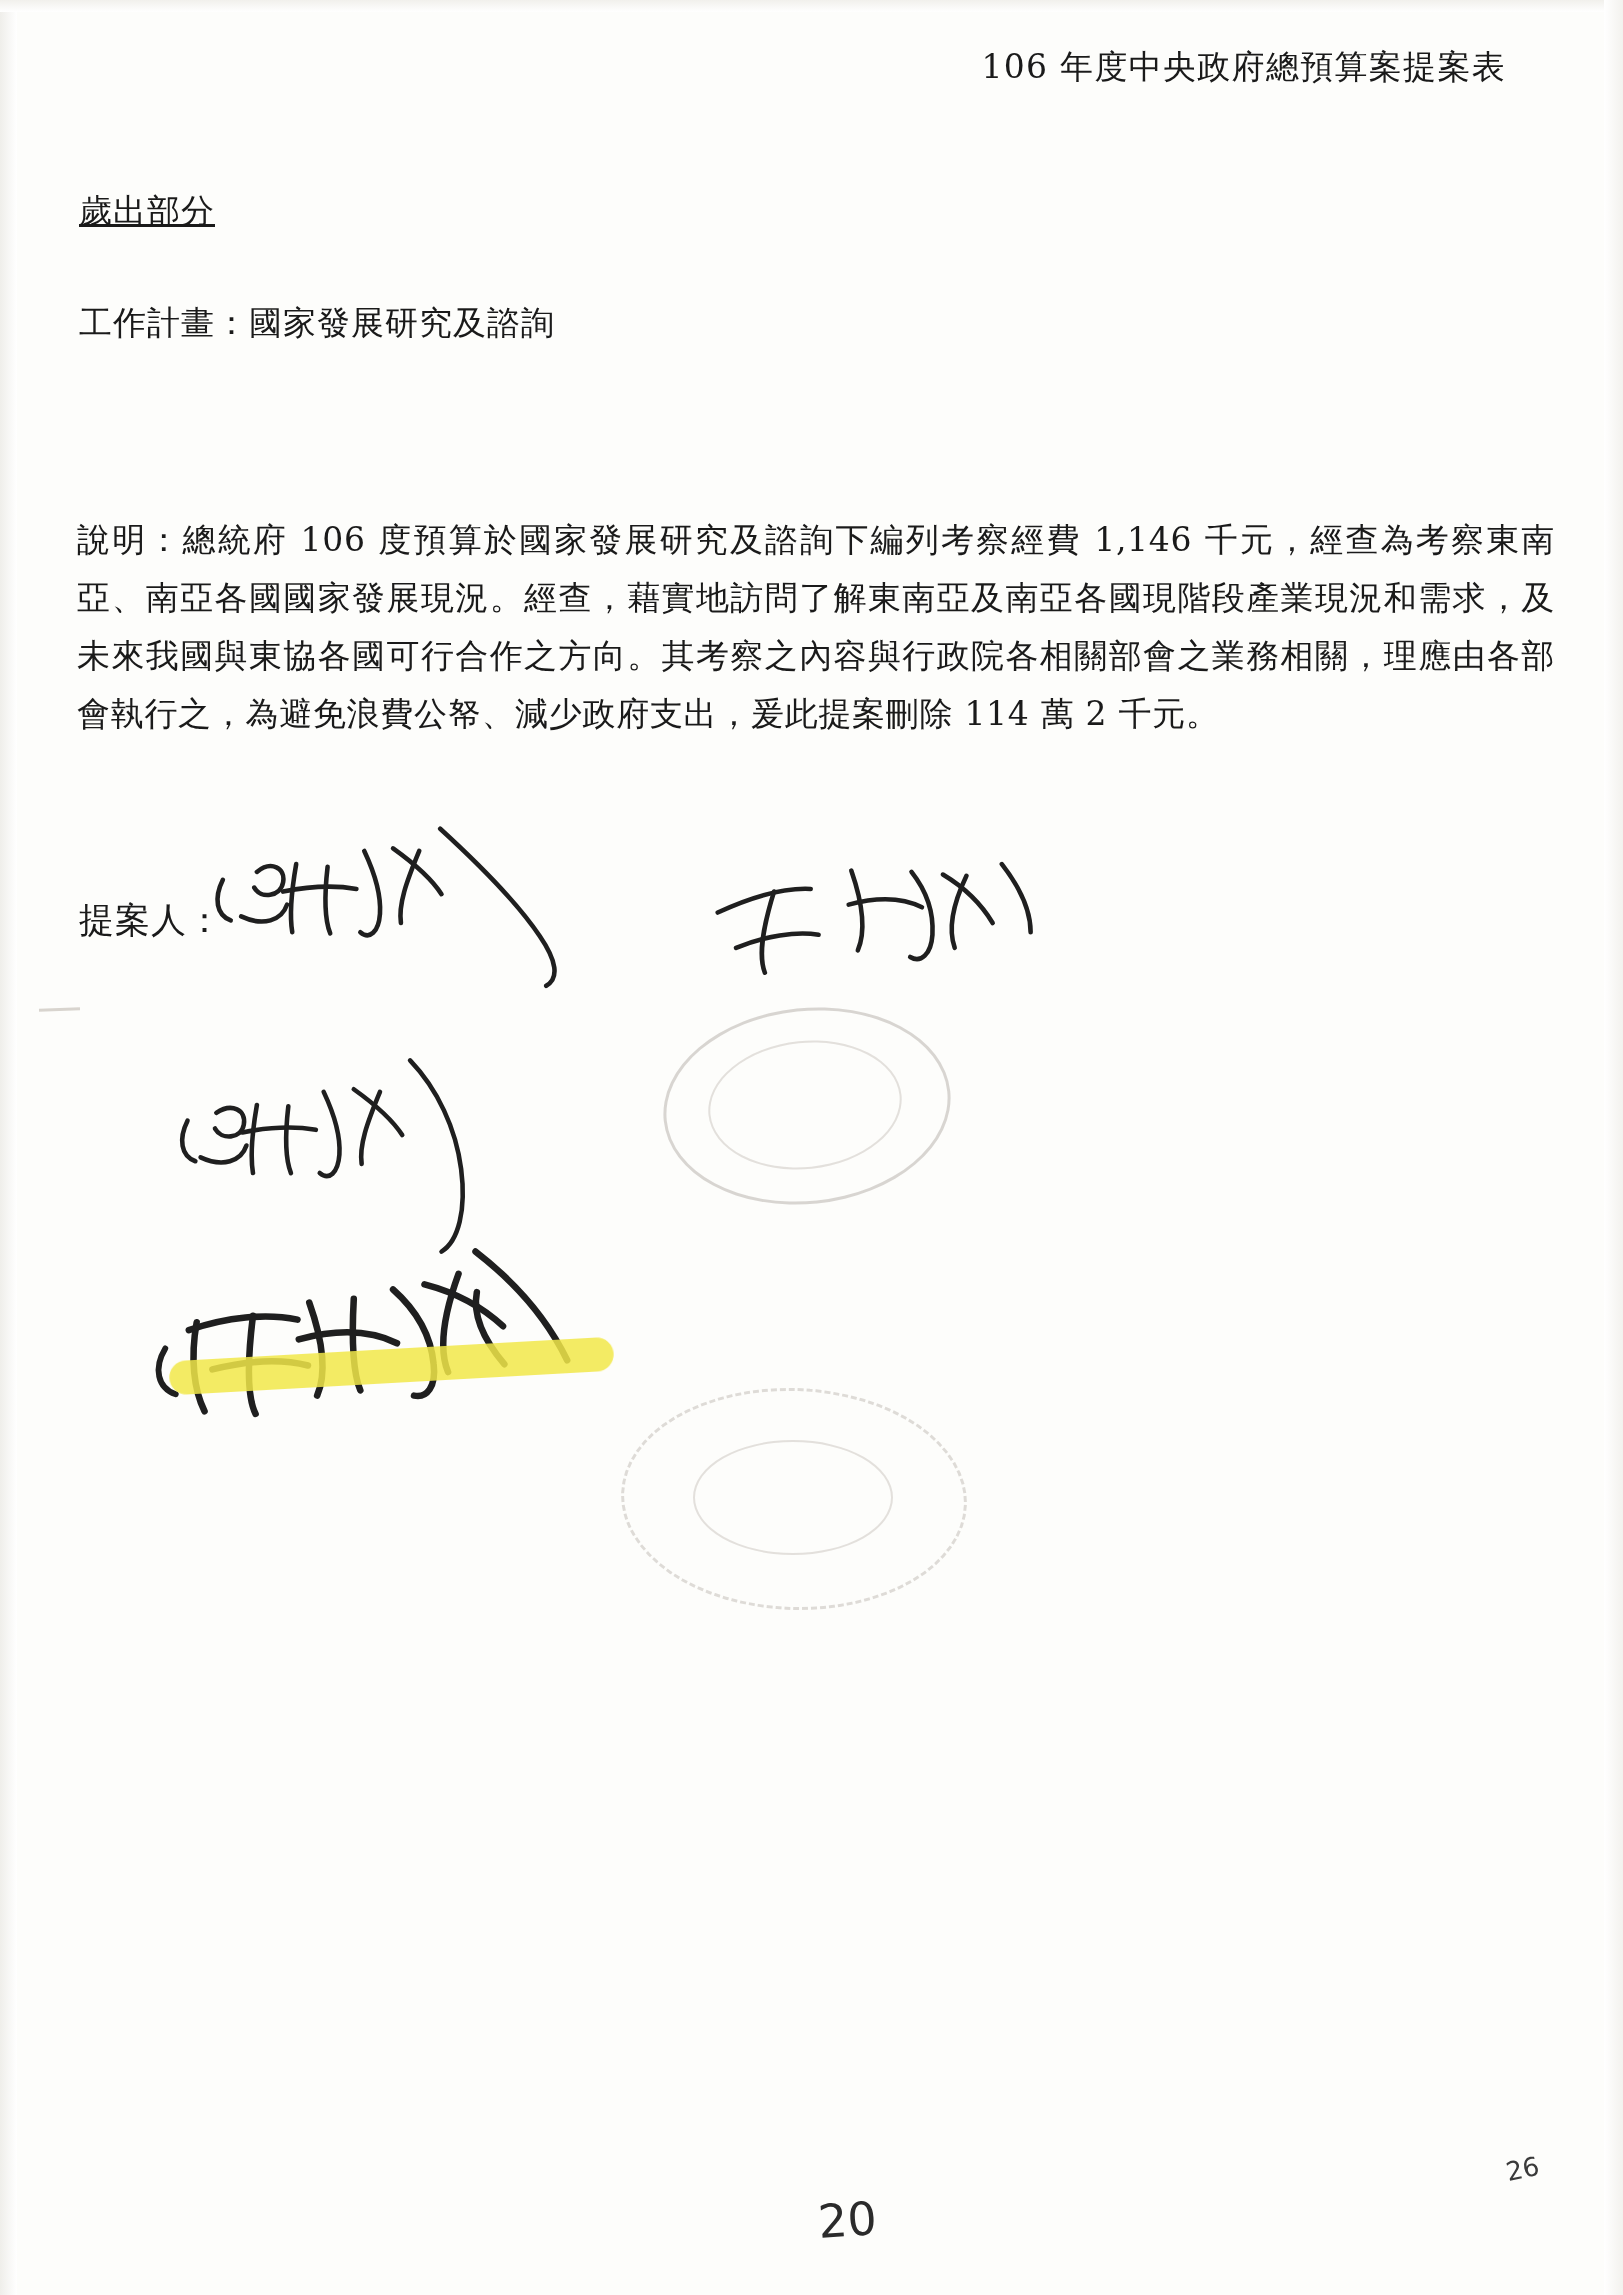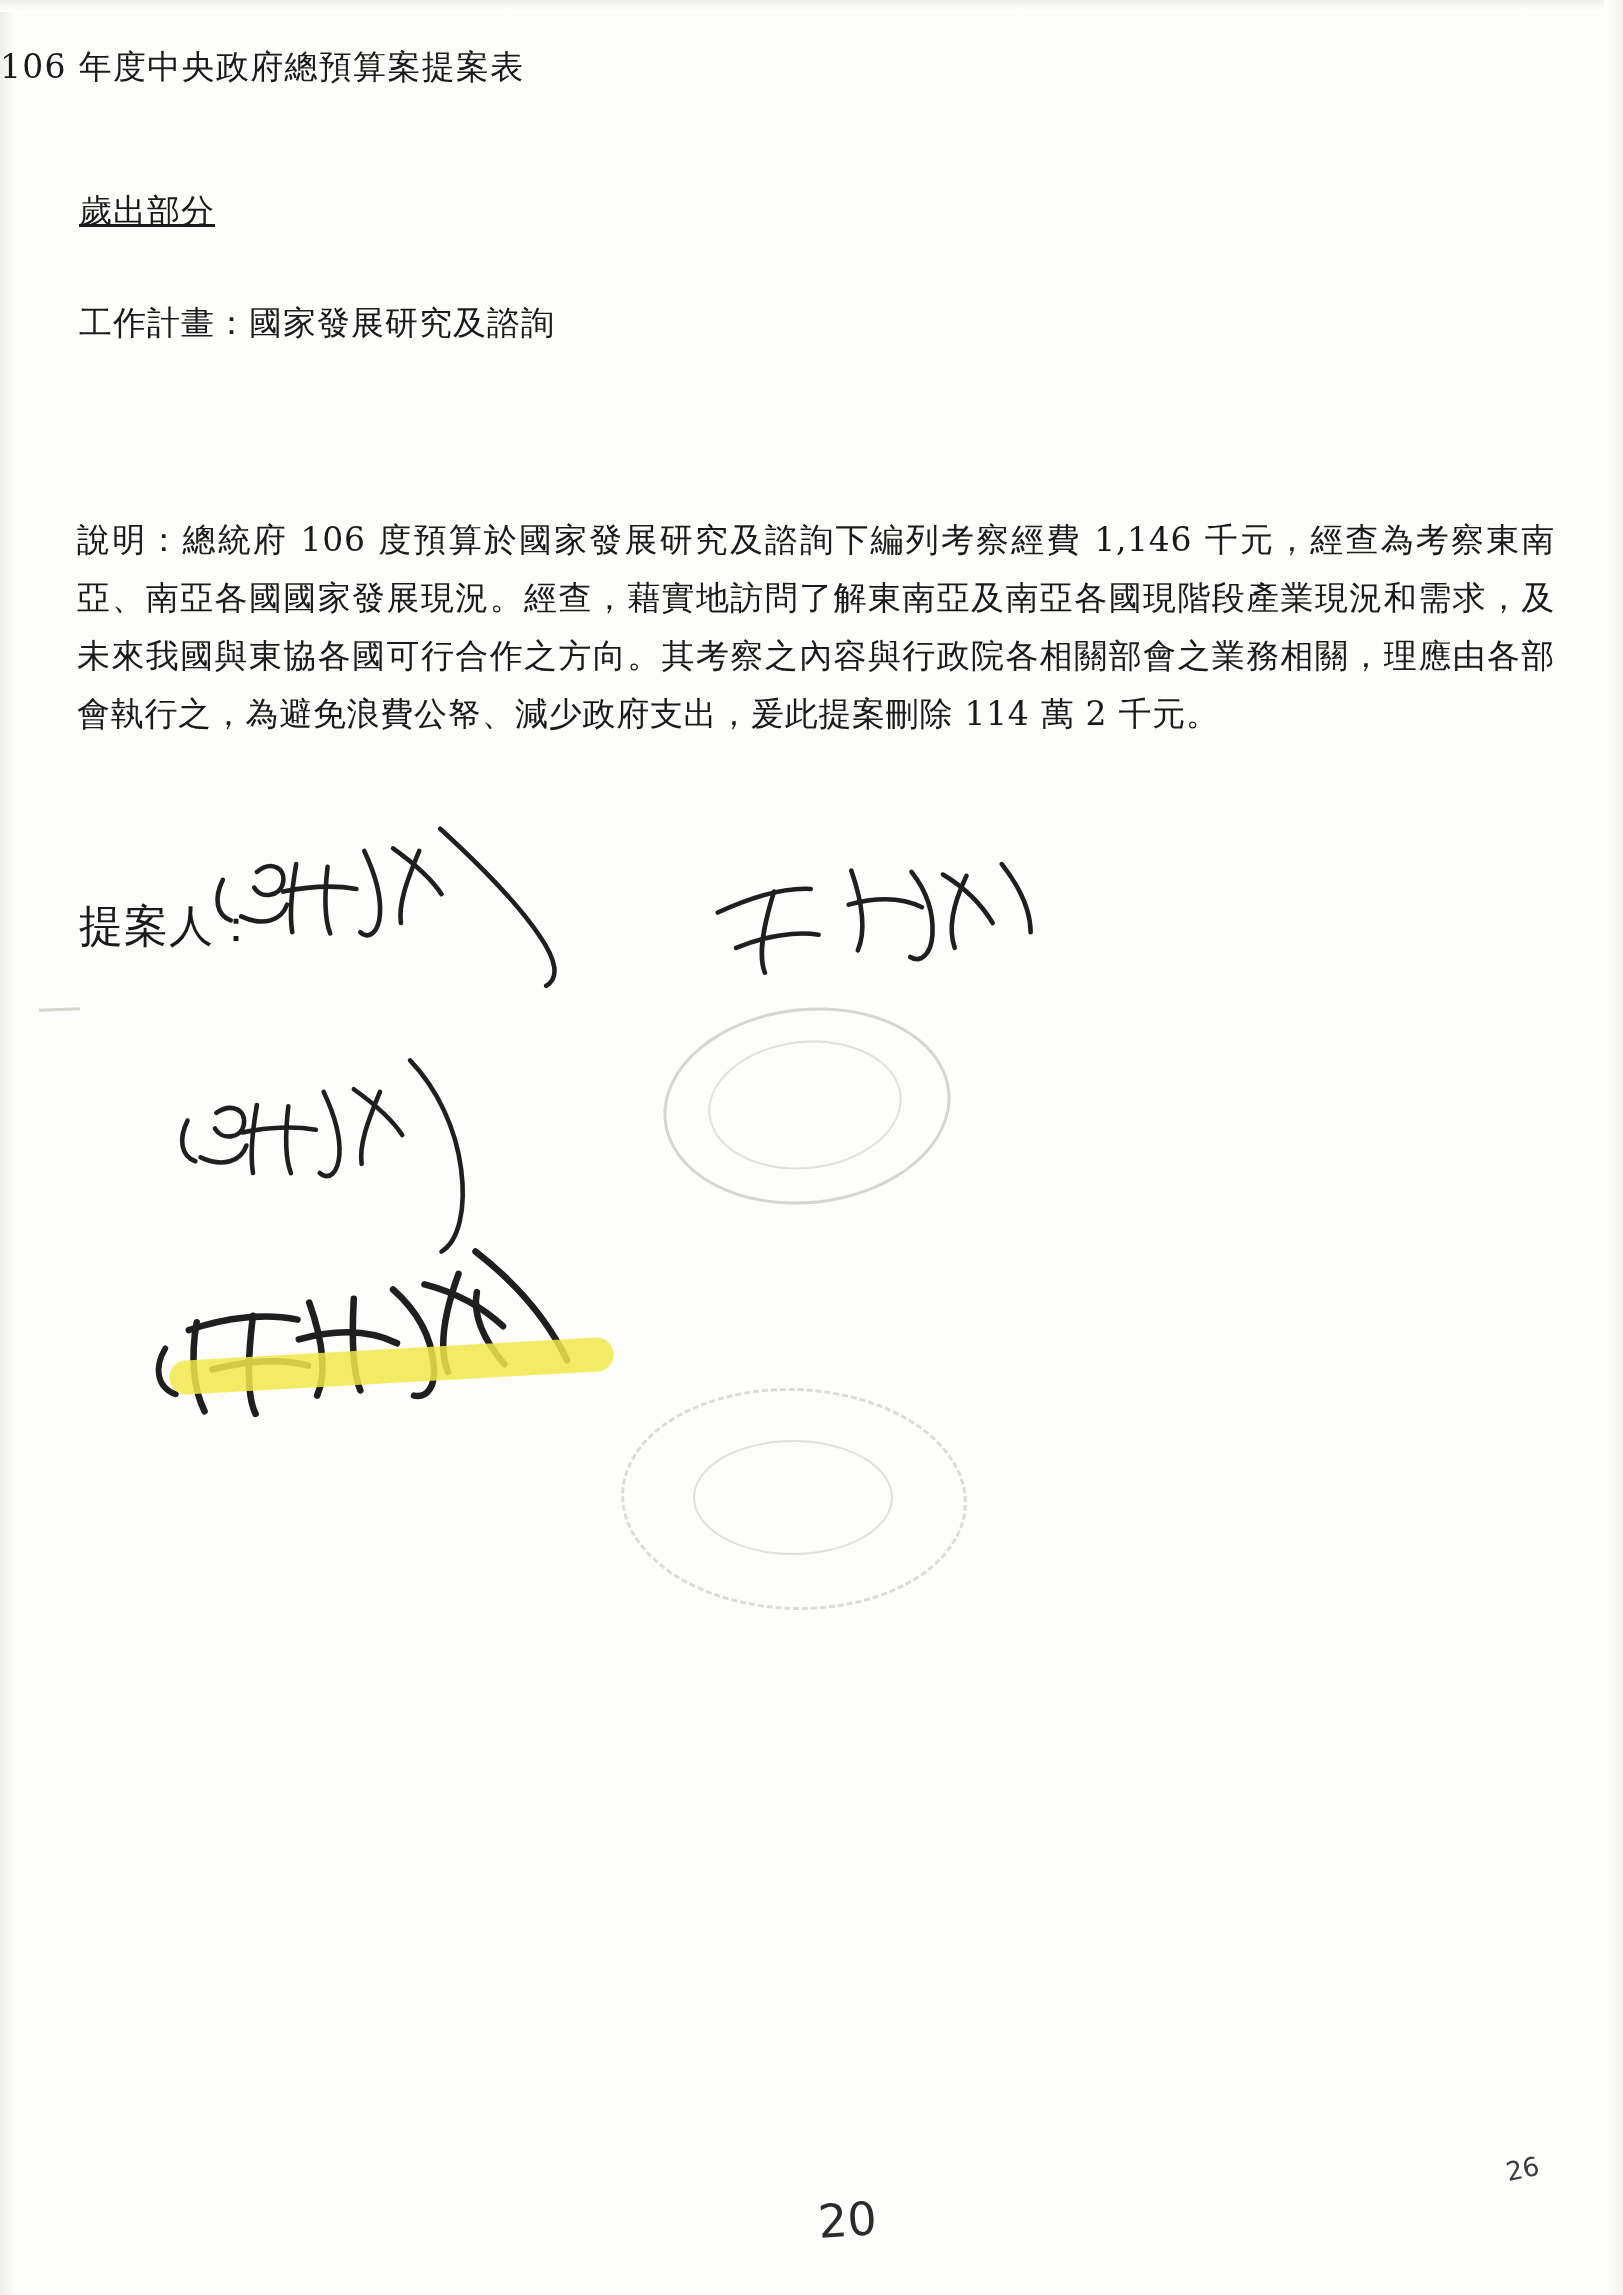--- a/index.html
+++ b/index.html
@@ -39,21 +39,21 @@
     right: 0; top: 0;
     width: 19.6px; height: 100%;
     background: linear-gradient(to left, #f2f1ed, #ffffff);
   }
 
   .doc-title {
     position: absolute;
     top: 45px;
     left: 0;
     width: 1506px;
-    text-align: left;
+    text-align: right;
     font-size: 33px;
     letter-spacing: 1.3px;
     font-family: "DejaVu Serif", "Liberation Serif", serif;
   }
 
   .field-line {
     position: absolute;
     left: 79px;
     font-size: 33px;
     letter-spacing: 1px;
@@ -74,21 +74,21 @@
     line-height: 58px;
     letter-spacing: 0.7px;
     text-align: justify;
     text-justify: inter-character;
   }
 
   .proposer-label {
     position: absolute;
     left: 79px;
     top: 897px;
-    font-size: 44px;
+    font-size: 35px;
     letter-spacing: 1px;
     font-family: Liberation Mono, monospace;
   }
 
   .page-number {
     position: absolute;
     left: 818px;
     top: 2193px;
     font-size: 46px;
     color: #2b2b2b;

